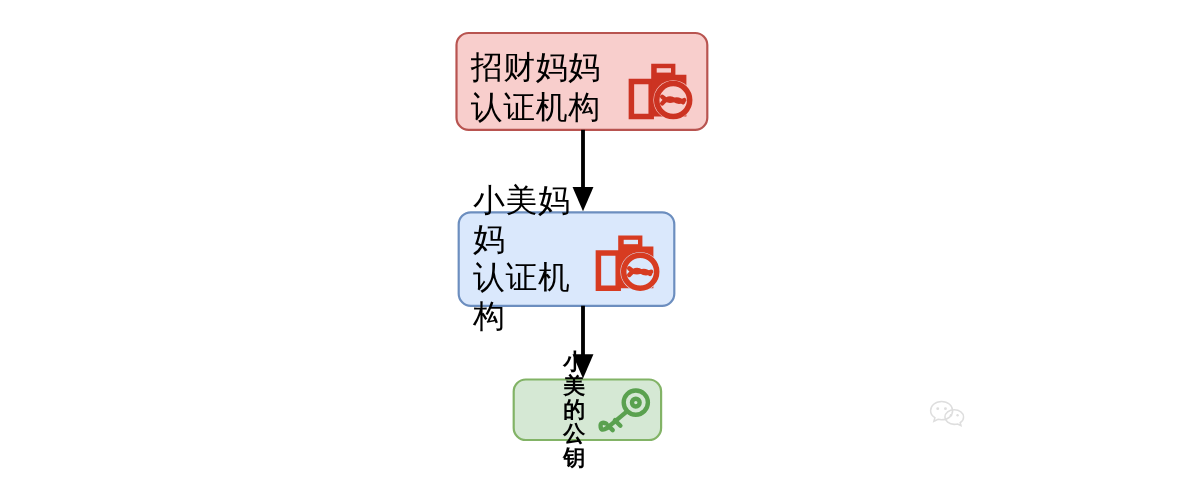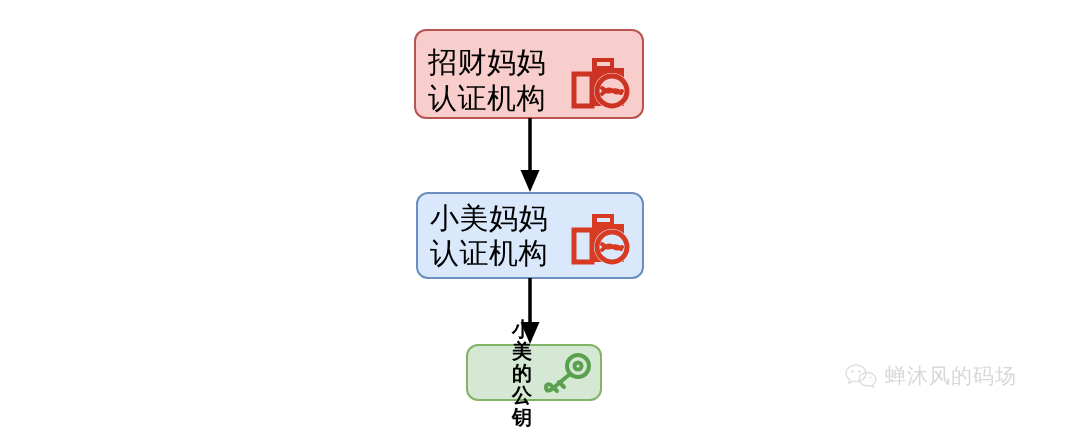--- a/index.html
+++ b/index.html
@@ -52,21 +52,21 @@
   #node-ca-root .node-label {
     font-size: 29px;
     line-height: 36px;
     font-weight: 500;
   }
 
   
   #node-ca-sub {
     left: 416px;
     top: 192px;
-    width: 228px;
+    width: 198px;
     height: 87px;
     background: #dae8fc;
     border-color: #6c8ebf;
     padding: 0 10px 0 12px;
     justify-content: space-between;
   }
   #node-ca-sub .node-label {
     font-size: 29px;
     line-height: 35px;
     font-weight: 500;
@@ -198,16 +198,15 @@
                  C24.6 23.7 23.6 23.8 22.5 23.8
                  C17.8 23.8 14 20.8 14 17.1 C14 13.5 17.8 10.5 22.5 10.5 Z"></path>
       </g>
       <g fill="#d2d2d2">
         <circle cx="7.5" cy="9.5" r="1.3"></circle>
         <circle cx="14.5" cy="9.5" r="1.3"></circle>
         <circle cx="19.5" cy="15.5" r="1.1"></circle>
         <circle cx="25.5" cy="15.5" r="1.1"></circle>
       </g>
     </svg>
-    <span class="wm-text">蝉沐风的码场</span>
   </div>
 
 </div>
 
 </body></html>

